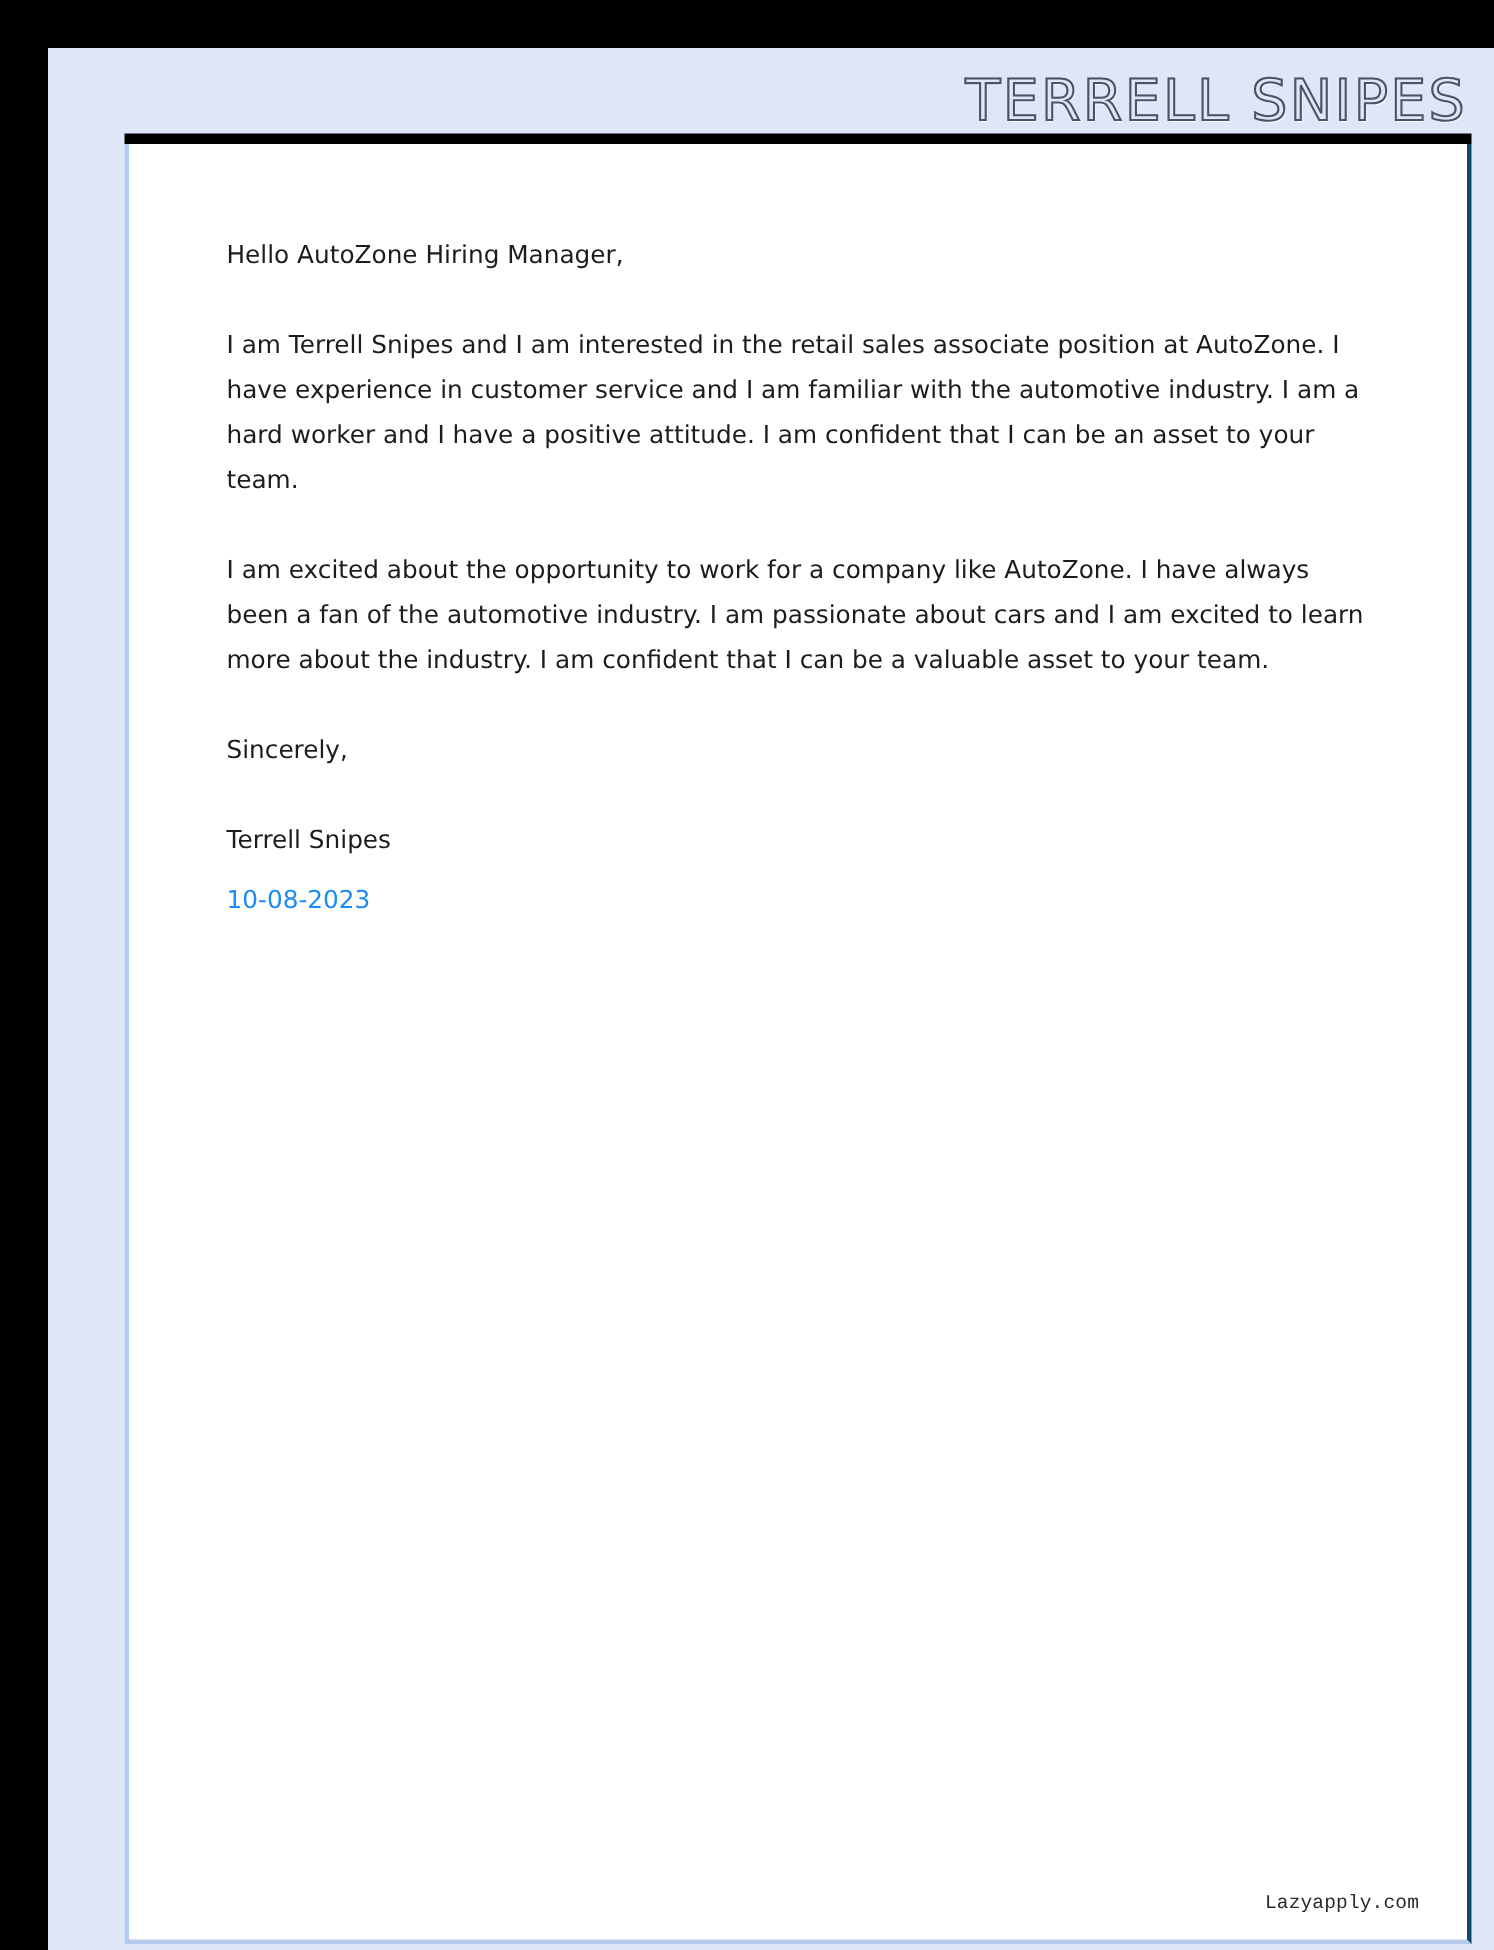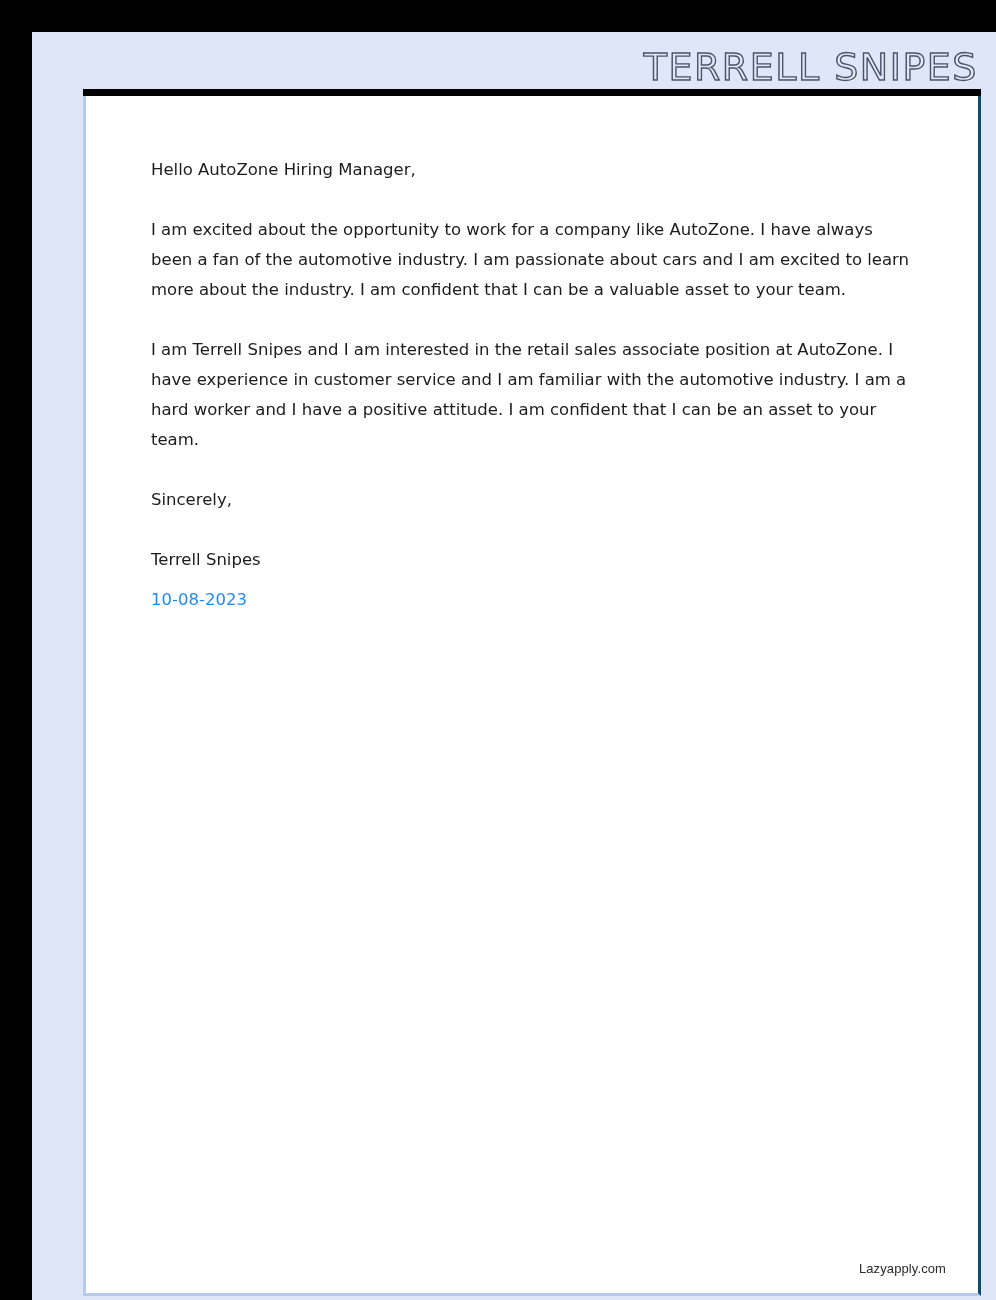--- a/index.html
+++ b/index.html
@@ -118,21 +118,21 @@
     color: #1d8bf5;
     font-weight: 400;
     margin: 0;
   }
 
   
   .sheet-footer {
     position: absolute;
     right: 20px;
     bottom: 6px;
-    font-family: Liberation Sans, sans-serif;
+    font-family: Liberation Mono, monospace;
     font-size: 13px;
     line-height: 1;
     color: #2a2a2a;
     letter-spacing: 0.1px;
   }
 </style>
 </head>
 <body>
 
 <div class="page-frame">
@@ -144,23 +144,23 @@
     </div>
 
     <div class="header-rule"></div>
 
     <div class="letter-sheet">
 
       <div class="letter-body">
 
         <p class="letter-line">Hello AutoZone Hiring Manager,</p>
 
+        <p class="letter-paragraph">I am Terrell Snipes and I am interested in the retail sales associate position at AutoZone. I have experience in customer service and I am familiar with the automotive industry. I am a hard worker and I have a positive attitude. I am confident that I can be an asset to your team.</p>
+
         <p class="letter-paragraph">I am excited about the opportunity to work for a company like AutoZone. I have always been a fan of the automotive industry. I am passionate about cars and I am excited to learn more about the industry. I am confident that I can be a valuable asset to your team.</p>
-
-        <p class="letter-paragraph">I am Terrell Snipes and I am interested in the retail sales associate position at AutoZone. I have experience in customer service and I am familiar with the automotive industry. I am a hard worker and I have a positive attitude. I am confident that I can be an asset to your team.</p>
 
 
         <p class="letter-line">Sincerely,</p>
 
         <p class="letter-line signature-name">Terrell Snipes</p>
 
         <p class="letter-date">10-08-2023</p>
 
       </div>
 

